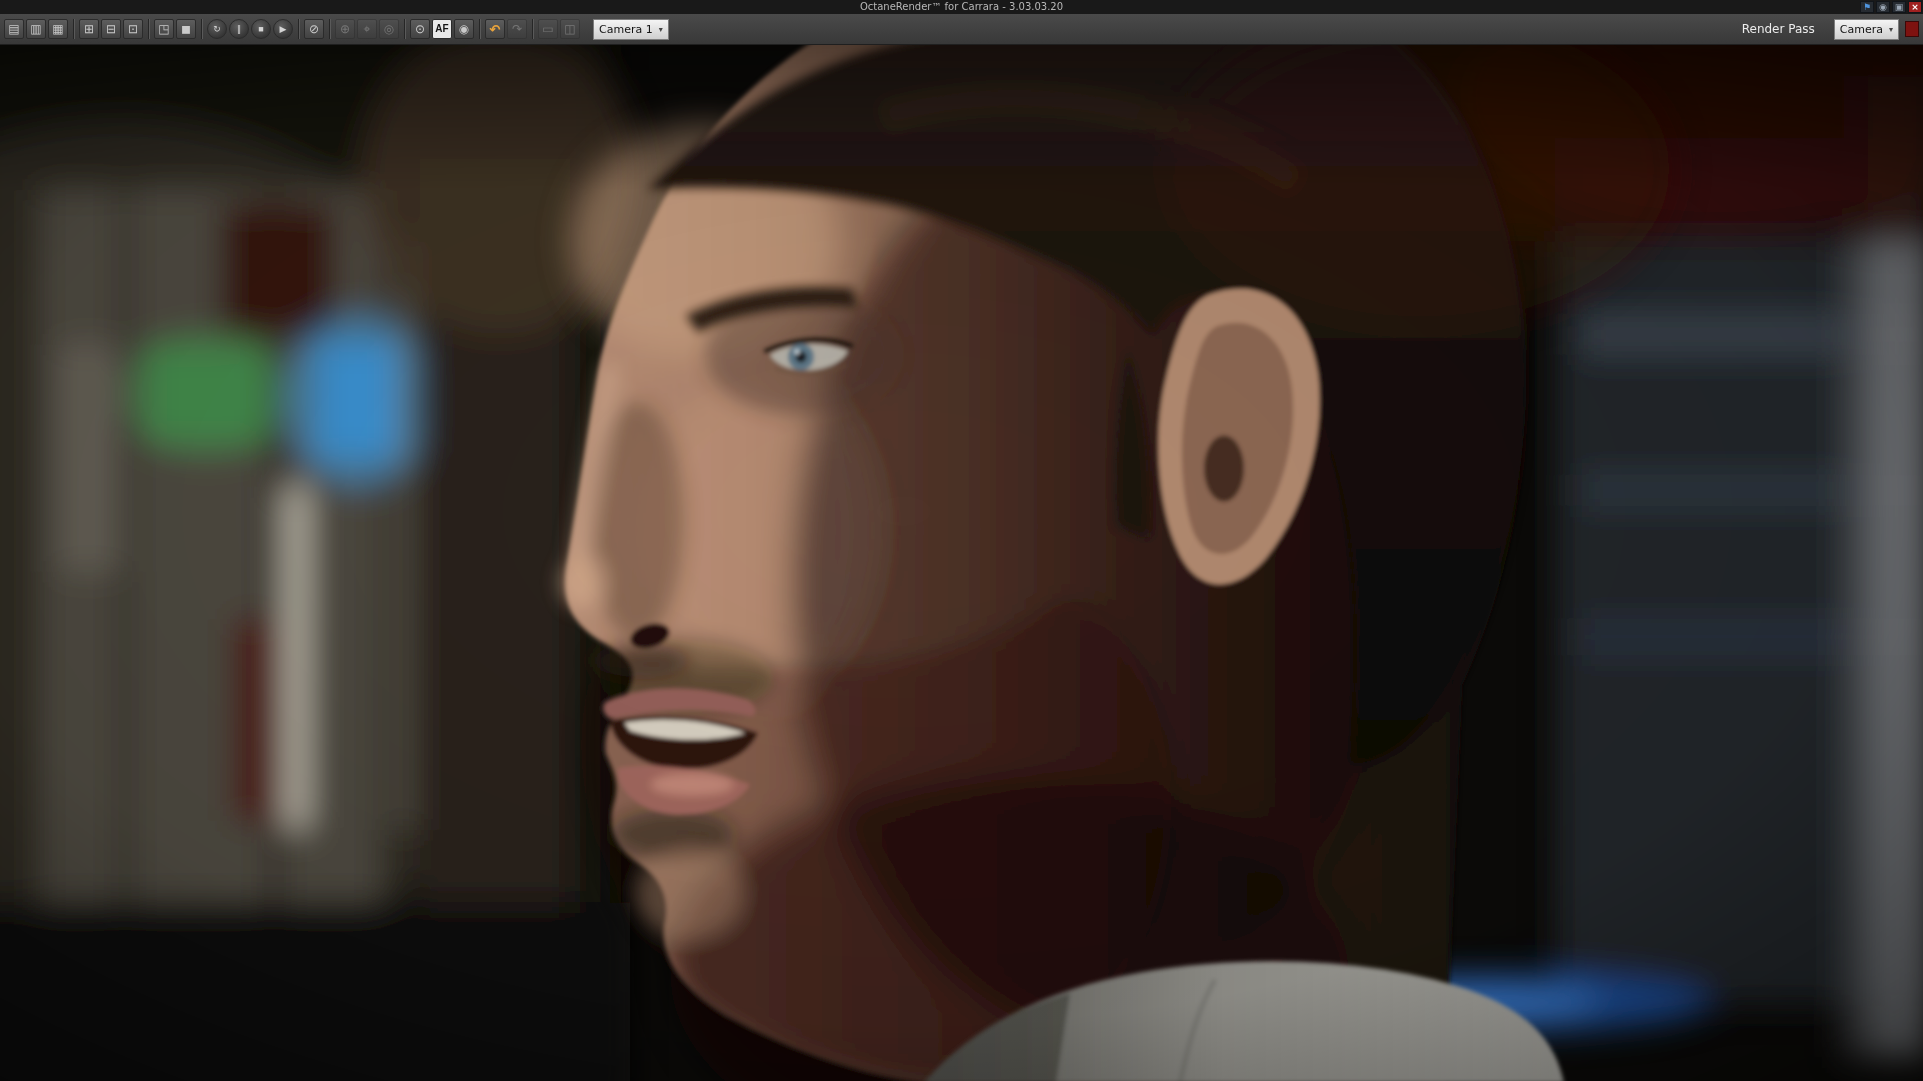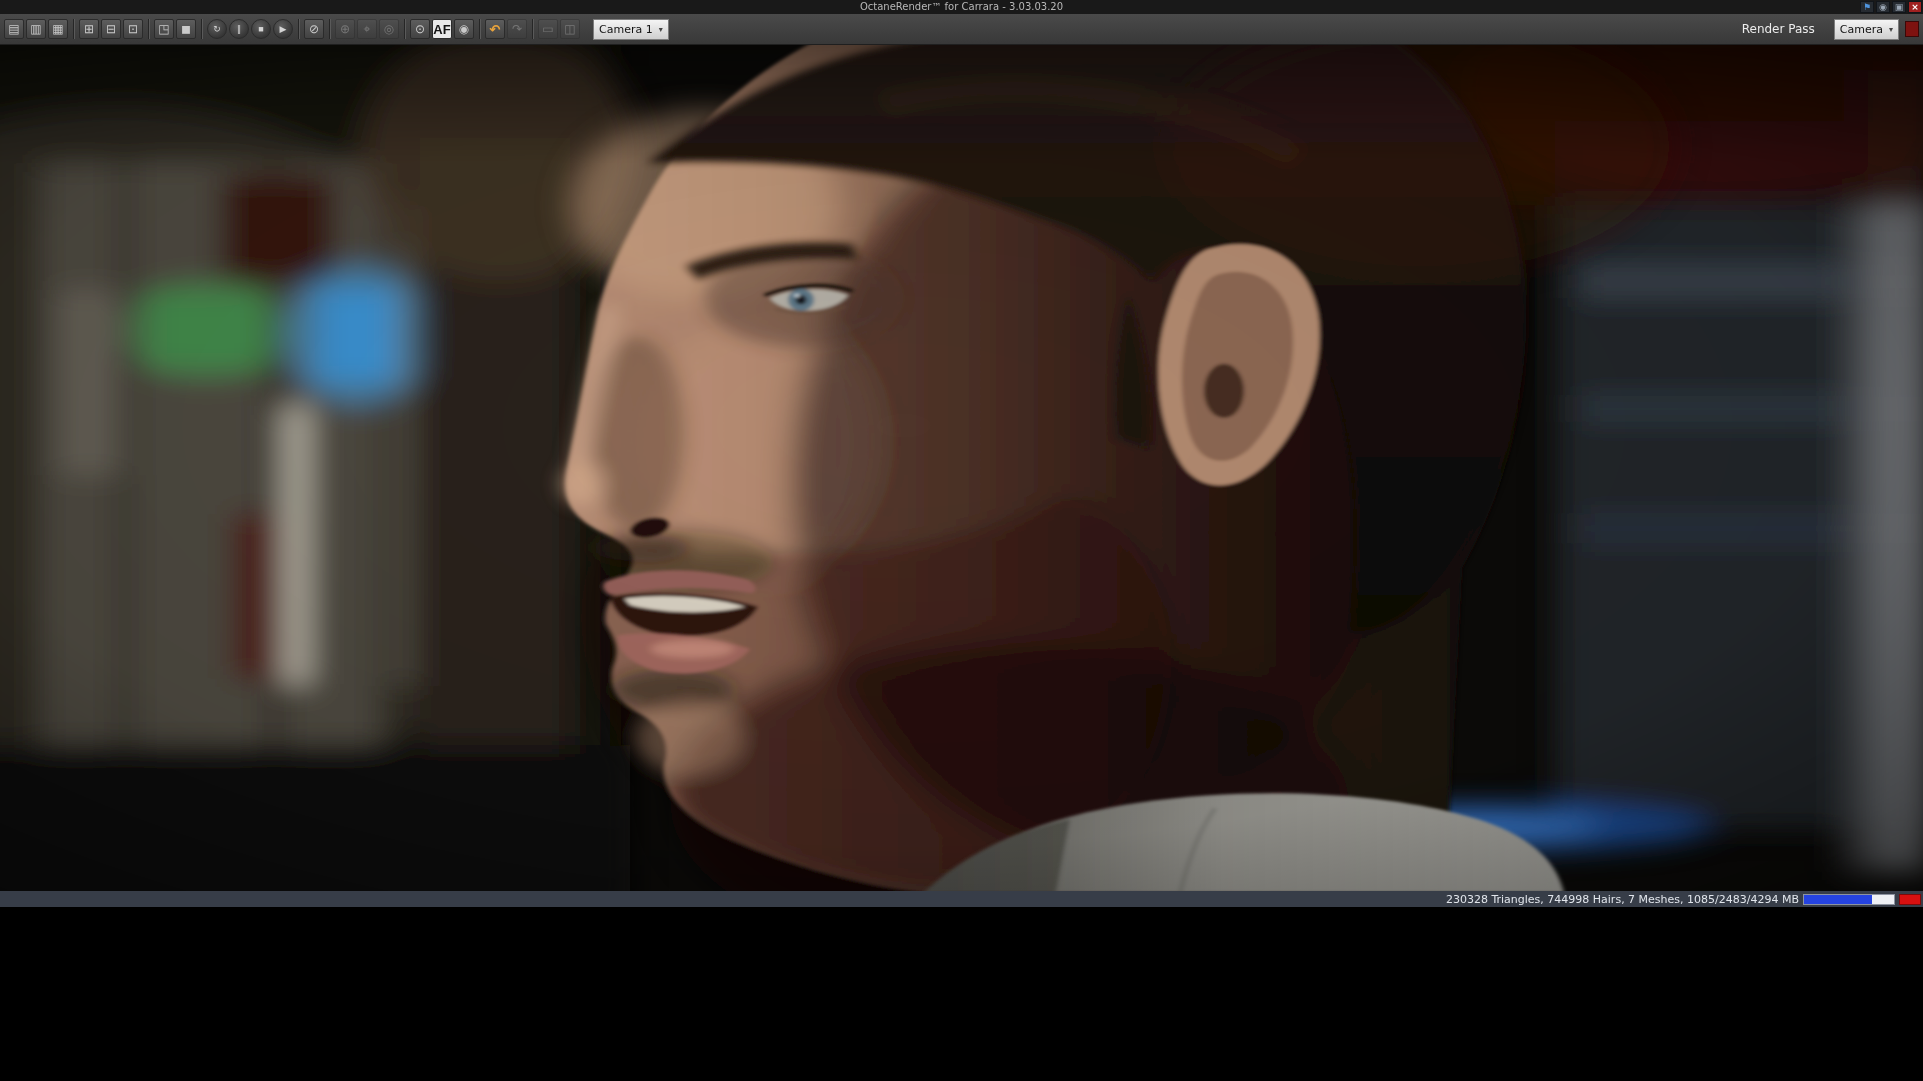--- a/index.html
+++ b/index.html
@@ -1,33 +1,33 @@
 <!DOCTYPE html>
 <html><head>
 <meta charset="utf-8">
 <style>
   html,body{margin:0;padding:0;background:#000;}
   body{width:1923px;height:1081px;overflow:hidden;font-family:"DejaVu Sans",sans-serif;}
-  .app{width:1923px;height:907px;display:flex;flex-direction:column;}
+  .app{width:1923px;height:1081px;display:flex;flex-direction:column;}
 
   
   .titlebar{flex:0 0 14px;background:#191919;position:relative;display:flex;align-items:center;}
   .title-text{position:absolute;left:0;right:0;text-align:center;color:#b8b8b8;font-size:10px;line-height:14px;}
   .titlebar-icons{margin-left:auto;display:flex;align-items:center;gap:2px;padding-right:1px;z-index:2;}
   .sys-icon{width:14px;height:12px;display:flex;align-items:center;justify-content:center;font-size:9px;color:#9aa6b4;background:#262b31;border:1px solid #11151a;box-sizing:border-box;cursor:pointer;}
   .sys-icon.pin{color:#4f94dd;}
   .sys-icon.close{background:#a02020;color:#fff;font-weight:bold;}
 
   
   .toolbar{flex:0 0 30px;background:linear-gradient(#4a4a4a,#383838);border-bottom:1px solid #1f1f1f;display:flex;align-items:center;padding:0 4px;gap:2px;}
   .tb-icon{width:20px;height:20px;flex:0 0 auto;background:linear-gradient(#5d5d5d,#424242);border:1px solid #2b2b2b;border-radius:2px;color:#c9c9c9;font-size:12px;line-height:1;display:flex;align-items:center;justify-content:center;padding:0;cursor:pointer;}
   .tb-icon.round{border-radius:50%;background:radial-gradient(circle at 40% 35%,#5e5e5e,#262626);font-size:9px;color:#d5d5d5;}
   .tb-icon.disabled{opacity:.38;}
   .tb-icon.accent{color:#e8a33d;font-weight:bold;font-size:13px;}
-  .tb-icon.af{background:#e9e9e9;color:#141414;font-weight:bold;font-size:13px;letter-spacing:0;}
+  .tb-icon.af{background:#e9e9e9;color:#141414;font-weight:bold;font-size:10px;letter-spacing:0;}
   .tb-sep{width:1px;height:20px;background:#262626;box-shadow:1px 0 0 #5a5a5a;margin:0 3px;flex:0 0 auto;}
   .dd{height:19px;background:linear-gradient(#f4f4f4,#cfcfcf);border:1px solid #7d7d7d;color:#121212;font-size:11px;display:flex;align-items:center;gap:6px;padding:0 5px;margin-left:11px;cursor:pointer;flex:0 0 auto;}
   .dd .arrow{font-size:8px;color:#444;}
   .toolbar-spacer{flex:1 1 auto;}
   .render-pass-label{color:#ececec;font-size:12px;margin-right:6px;flex:0 0 auto;}
   .tb-alert{width:12px;height:14px;background:#7e1210;border:1px solid #3a0808;margin-left:4px;flex:0 0 auto;cursor:pointer;}
 
   
   .viewport{flex:1 1 auto;position:relative;background:#0b0a09;overflow:hidden;cursor:crosshair;}
   .viewport svg{position:absolute;inset:0;width:100%;height:100%;display:block;}
@@ -228,21 +228,14 @@
         <path d="M 924 1005 C 960 962 1010 934 1070 918 L 1056 1005 Z" fill="#45443f" opacity="0.7"></path>
         <path d="M 1180 1005 C 1190 960 1200 930 1215 905" stroke="#6e6d67" stroke-width="5" opacity="0.5" fill="none"></path>
       </g>
 
       <rect width="1923" height="1003" fill="url(#vignG)"></rect>
       <rect width="1923" height="140" fill="url(#topG)" opacity="0.8"></rect>
     </svg>
   </div>
 
 
-  <div class="infobar">
-    <span>230328 Triangles, 744998 Hairs, 7 Meshes, 1085/2483/4294 MB</span>
-    <div class="mem-bar">
-      <div class="mem-fill" style="width: 76%;"></div>
-    </div>
-    <div class="alert-box"></div>
-  </div>
 
 </div>
 
 </body></html>

